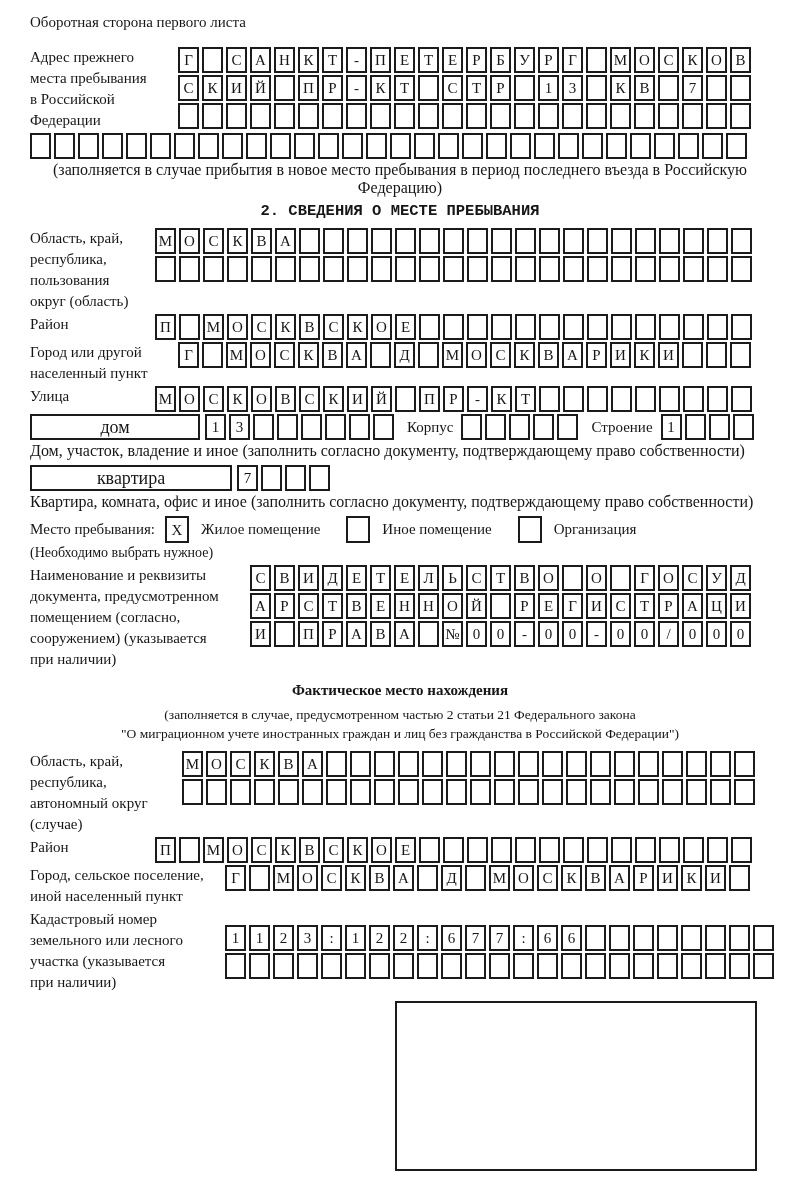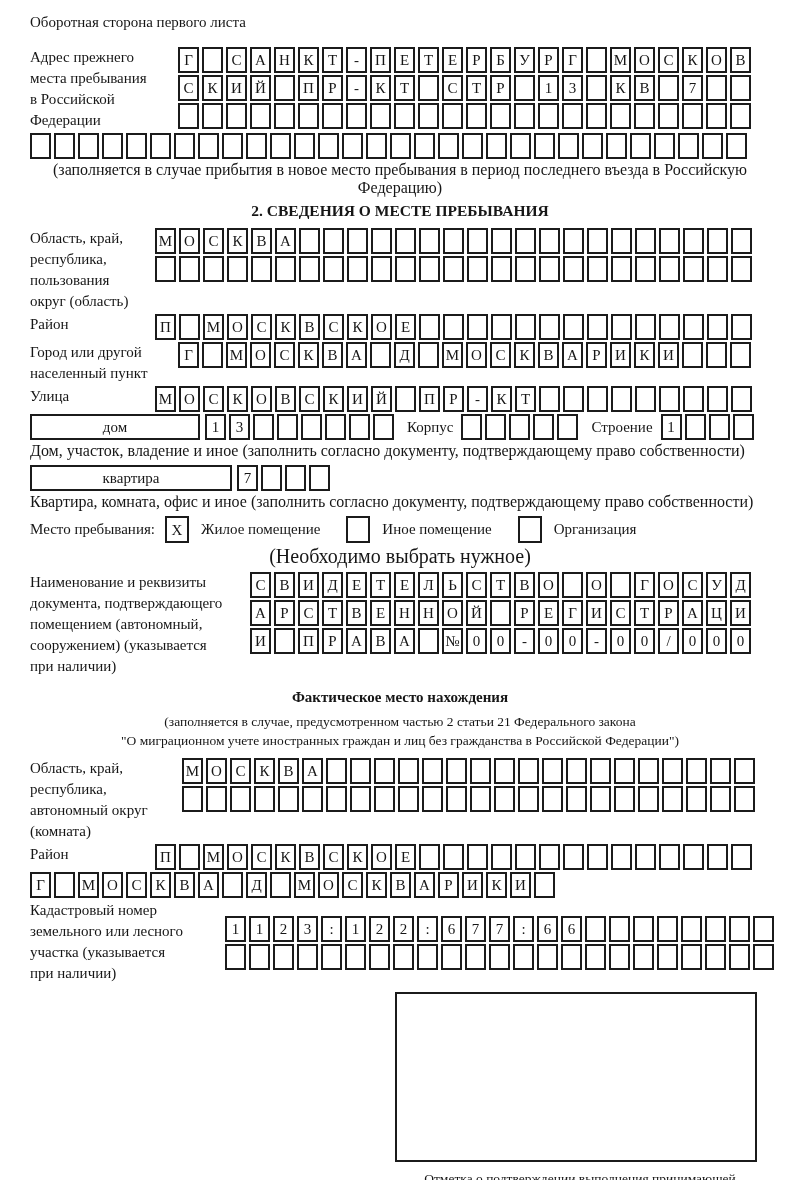--- a/index.html
+++ b/index.html
@@ -8,28 +8,28 @@
   .header-note { font-size:15px; margin-bottom:16px; }
   .row { display:flex; align-items:flex-start; margin-bottom:2px; }
   .label { font-size:15px; line-height:21px; flex:none; }
   .w148{width:148px}.w125{width:125px}.w220{width:220px}.w152{width:152px}.w195{width:195px}
   .rows > .cells { margin-bottom:2px; }
   .cells { display:flex; }
   .cell { flex:none; width:21px; height:26px; box-sizing:border-box; border:2px solid #1b1b1b;
           margin-right:3px; display:flex; align-items:center; justify-content:center;
           font-size:15px; line-height:22px; }
   .bigbox { flex:none; height:26px; box-sizing:border-box; border:2px solid #1b1b1b;
-            display:flex; align-items:center; justify-content:center; font-size:15px; margin-right:5px;text-align:right; }
+            display:flex; align-items:center; justify-content:center; font-size:18px; margin-right:5px;text-align:right; }
   .bb168{width:170px}.bb200{width:202px}
   .inline-label { font-size:15px; line-height:26px; flex:none; }
   .ml10{margin-left:10px}.mr8{margin-right:8px}.ml18{margin-left:10px}
   .caption { font-size:16px; margin:2px 0 5px 0; }
   .center { text-align:center; }
-  .sec-title { text-align:center; font-weight:bold; font-size:15.5px; margin:5px 0 8px; }
-  .hint { font-size:20px; text-align:center; margin:2px 0 0; }
+  .sec-title { text-align:center; font-weight:bold; font-size:15.5px; margin:5px 0 8px;font-family:Liberation Mono, monospace; }
+  .hint { font-size:14px; margin:2px 0 0; }
   .mesto-label { font-size:15px; line-height:27px; margin-right:10px; flex:none; }
   .opt-label { font-size:15px; line-height:27px; margin:0 26px 0 9px; flex:none; }
   .check { width:24px; height:27px; }
   .mesto-row { margin-top:4px; }
   .doc-block { margin-top:4px; }
   .fact-title { text-align:center; font-weight:bold; font-size:15px; margin:12px 0 6px; }
   .notes { text-align:center; font-size:13.5px; line-height:19px; margin-bottom:8px; }
   .cells-offset { margin-top:16px; }
   .stamp-wrap { margin-top:8px; }
   .stamp-box { margin-left:365px; width:362px; height:170px; border:2px solid #1b1b1b; box-sizing:border-box; }
@@ -375,22 +375,22 @@
     <span class="cell check"></span>
     <span class="opt-label">Иное помещение</span>
     <span class="cell check"></span>
     <span class="opt-label">Организация</span>
   </div>
   <div class="hint">(Необходимо выбрать нужное)</div>
 
   <div class="row doc-block">
     <div class="label w220">
         <div>Наименование и реквизиты</div>
-        <div>документа, подтверждающего</div>
-        <div>помещением (автономный,</div>
+        <div>документа, предусмотренном</div>
+        <div>помещением (согласно,</div>
         <div>сооружением) (указывается</div>
         <div>при наличии)</div>
       </div>
     <div class="rows">
       <div class="cells">
           <span class="cell">С</span>
           <span class="cell">В</span>
           <span class="cell">И</span>
           <span class="cell">Д</span>
           <span class="cell">Е</span>
@@ -464,21 +464,21 @@
   <div class="notes">
       <div>(заполняется в случае, предусмотренном частью 2 статьи 21 Федерального закона</div>
       <div>"О миграционном учете иностранных граждан и лиц без гражданства в Российской Федерации")</div>
     </div>
 
   <div class="row">
     <div class="label w152">
         <div>Область, край,</div>
         <div>республика,</div>
         <div>автономный округ</div>
-        <div>(комната)</div>
+        <div>(случае)</div>
       </div>
     <div class="rows">
       <div class="cells">
           <span class="cell">М</span>
           <span class="cell">О</span>
           <span class="cell">С</span>
           <span class="cell">К</span>
           <span class="cell">В</span>
           <span class="cell">А</span>
           <span class="cell"></span>
@@ -554,20 +554,24 @@
         <span class="cell"></span>
         <span class="cell"></span>
         <span class="cell"></span>
         <span class="cell"></span>
         <span class="cell"></span>
         <span class="cell"></span>
       </div>
   </div>
 
   <div class="row">
+    <div class="label w195">
+        <div>Город, сельское поселение,</div>
+        <div>иной населенный пункт</div>
+      </div>
     <div class="cells">
         <span class="cell">Г</span>
         <span class="cell"></span>
         <span class="cell">М</span>
         <span class="cell">О</span>
         <span class="cell">С</span>
         <span class="cell">К</span>
         <span class="cell">В</span>
         <span class="cell">А</span>
         <span class="cell"></span>

